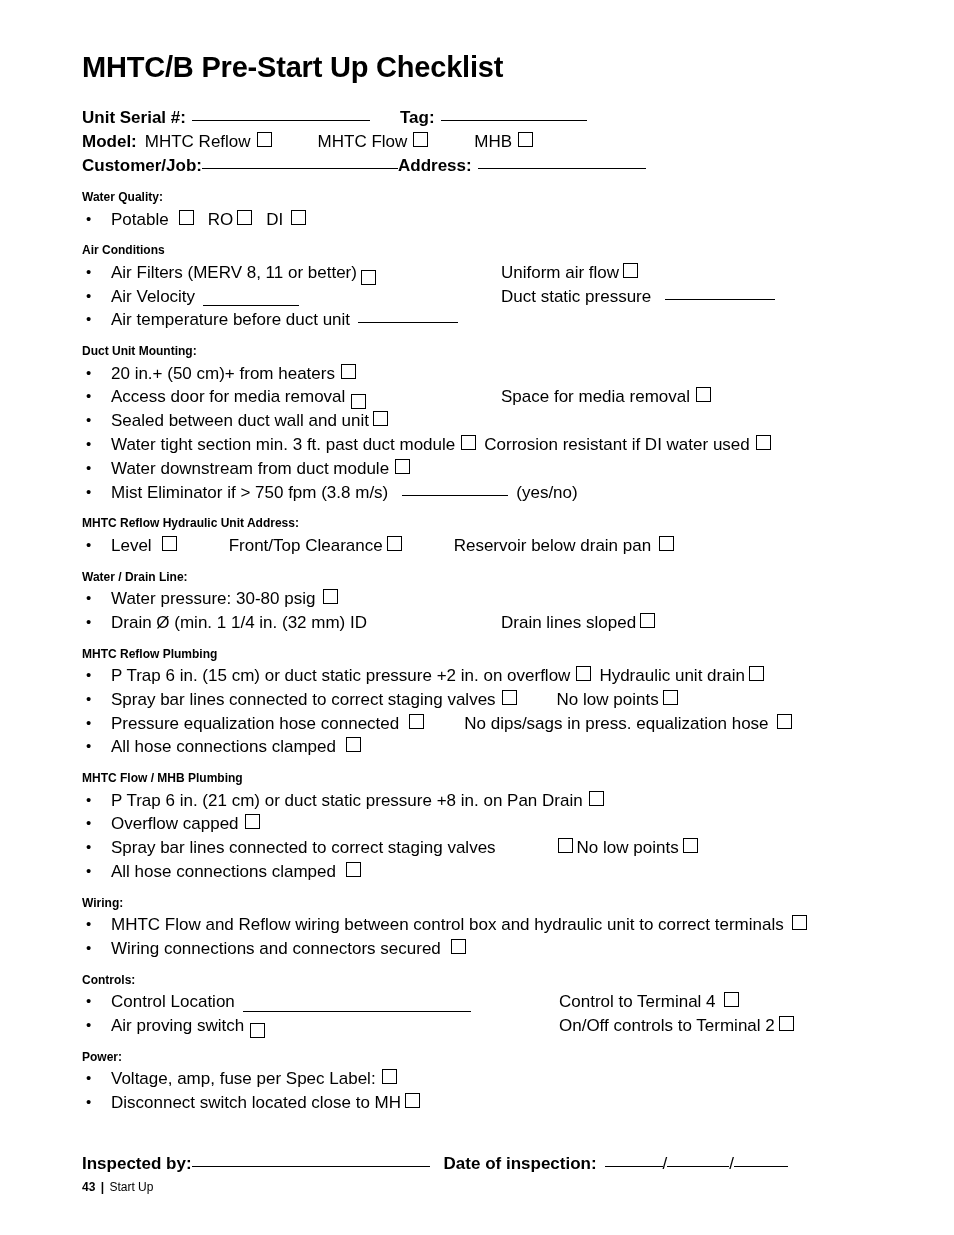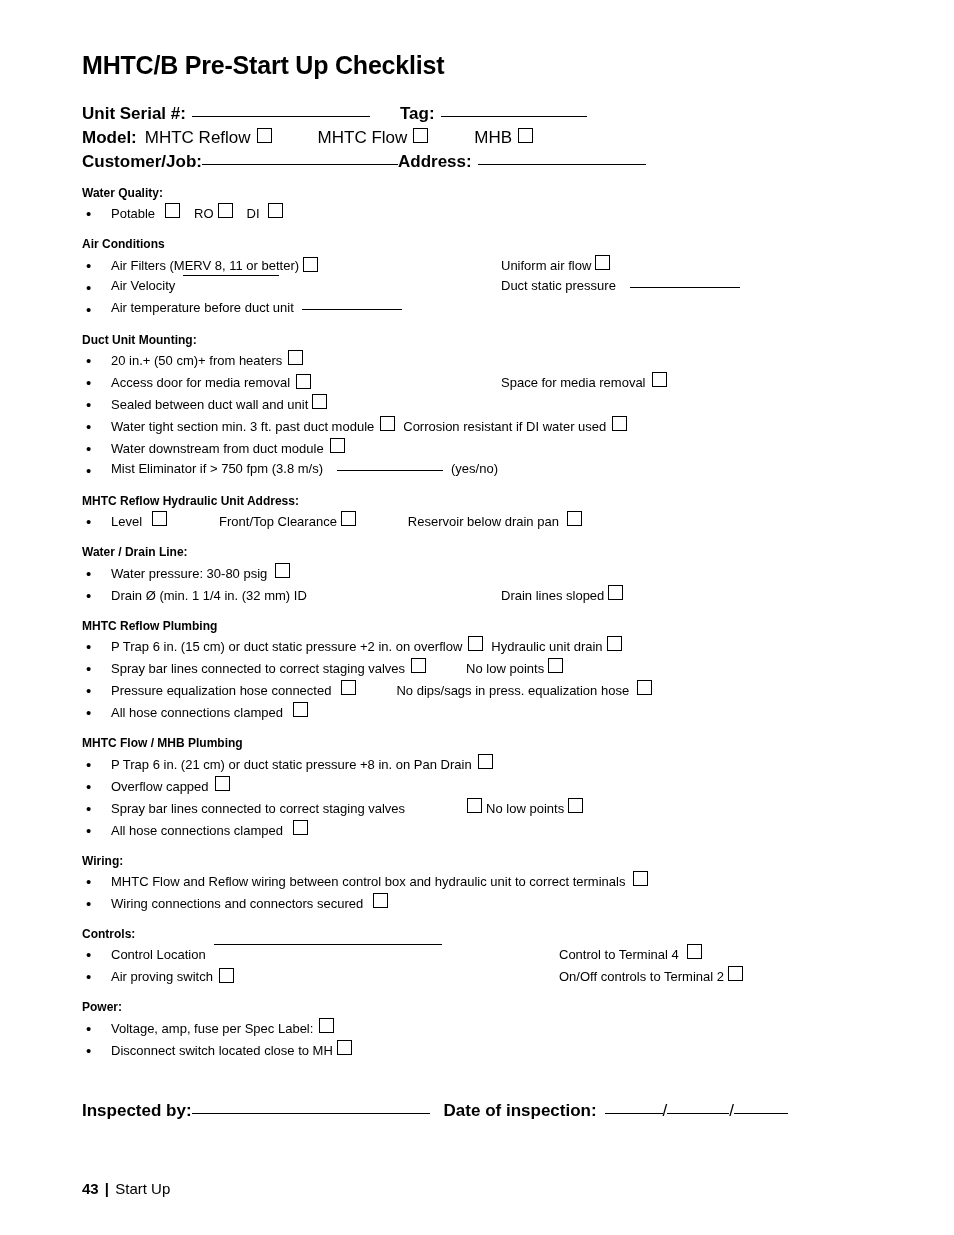--- a/index.html
+++ b/index.html
@@ -24,21 +24,21 @@
   }
   .content {
     position: absolute;
     left: 82px;
     top: 52px;
     width: 800px;
   }
 
   
   .doc-title {
-    font-size: 25px;
+    font-size: 29px;
     font-weight: bold;
     letter-spacing: -0.2px;
     margin: 0 0 22px 0;
     line-height: 1.1;
   }
 
   
   .hdr-block { margin-bottom: 0; }
   .hdr-row {
     display: flex;
@@ -81,38 +81,38 @@
     margin: 4px 0 1px 0;
   }
   ul.items {
     list-style: none;
     margin: 0;
     padding: 0;
   }
   ul.items > li {
     position: relative;
     padding-left: 29px;
-    font-size: 13px;
+    font-size: 17px;
     line-height: 1.40;
     white-space: nowrap;
     min-height: 22px;
   }
   ul.items > li::before {
     content: "\2022";
     position: absolute;
     left: 4px;
     top: 0;
     font-size: 15px;
     line-height: 1.44;
   }
   .row {
     display: flex;
     align-items: baseline;
   }
-  .col-a { display: flex; align-items: flex-start; }
+  .col-a { display: flex; align-items: flex-end; }
   .col-b { display: flex; align-items: baseline; }
 
   .sp4  { display:inline-block; width:4px; }
   .sp6  { display:inline-block; width:6px; }
   .sp8  { display:inline-block; width:8px; }
   .sp10 { display:inline-block; width:10px; }
   .sp14 { display:inline-block; width:14px; }
   .sp20 { display:inline-block; width:20px; }
   .sp26 { display:inline-block; width:26px; }
 
@@ -123,21 +123,21 @@
     align-items: baseline;
     font-size: 17px;
     line-height: 1.5;
     margin-bottom: 14px;
     white-space: nowrap;
   }
   .pagefoot {
     position: absolute;
     left: 82px;
     top: 1180px;
-    font-size: 15px;
+    font-size: 12px;
     line-height: 1.2;
     white-space: nowrap;
   }
   .pagefoot .pg { font-weight: bold; }
   .pagefoot .sep { font-weight: bold; padding: 0 2px; }
   .pagefoot .lbl { font-weight: normal; }
 </style>
 </head>
 <body>
 

